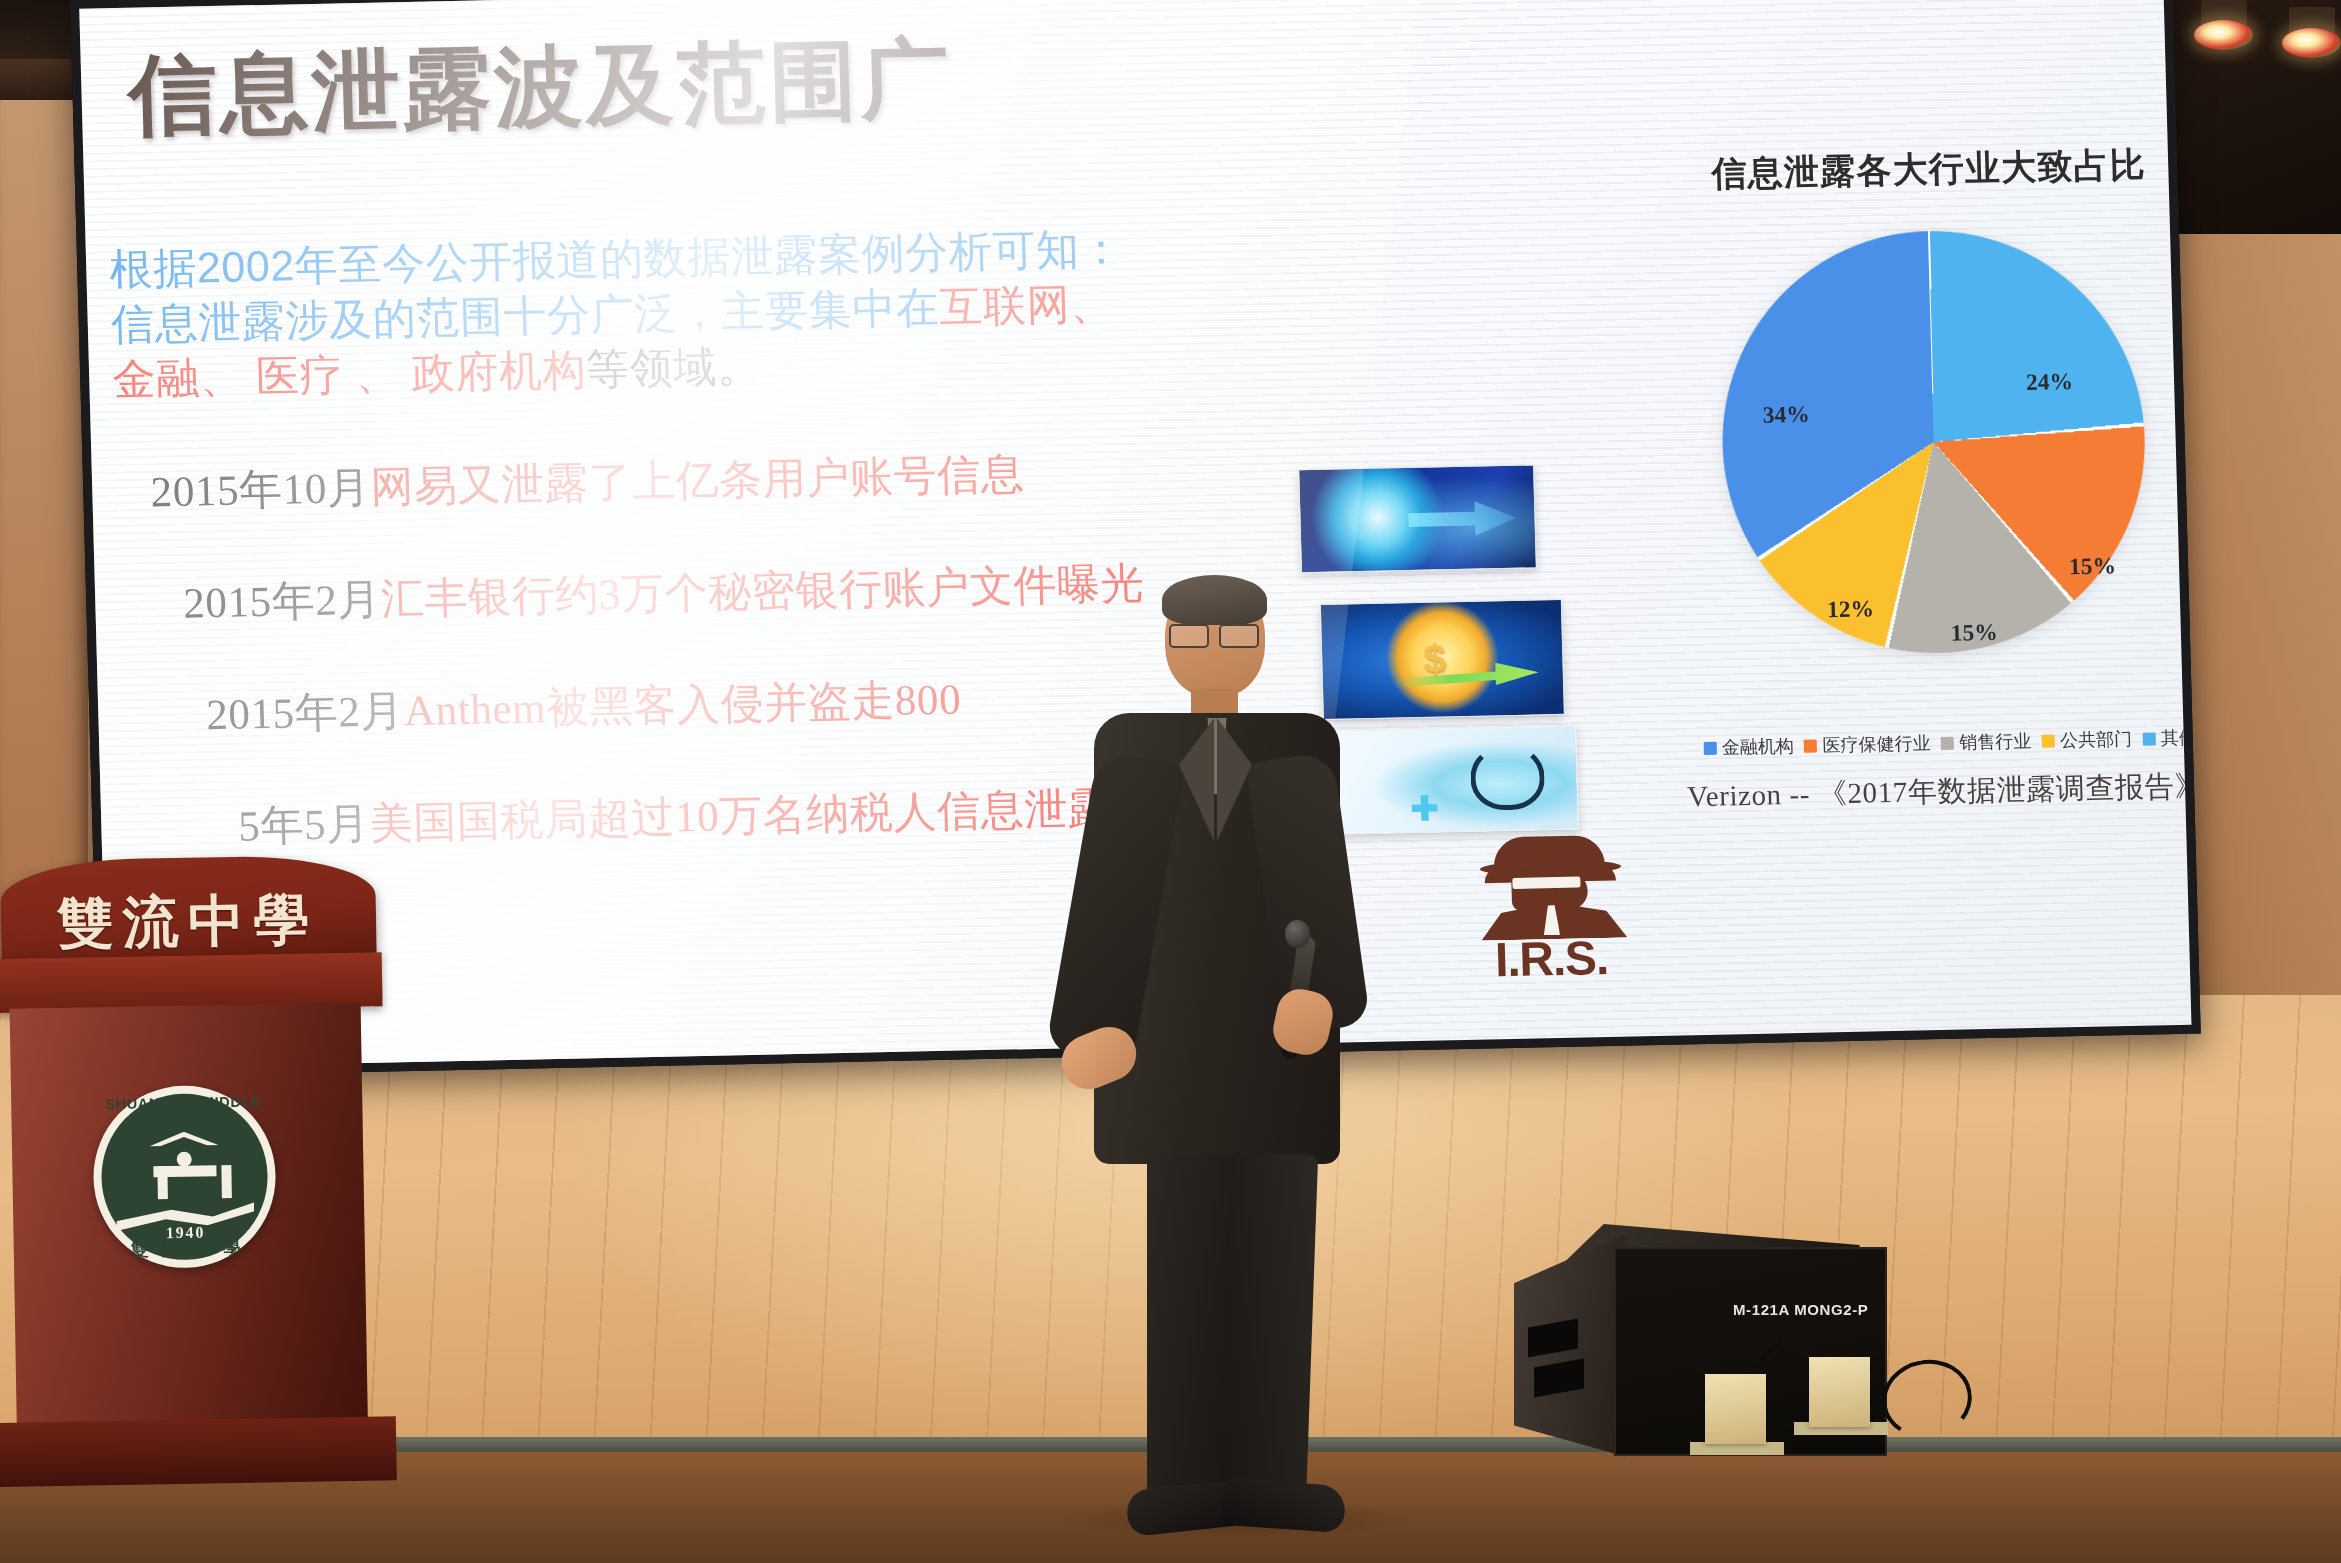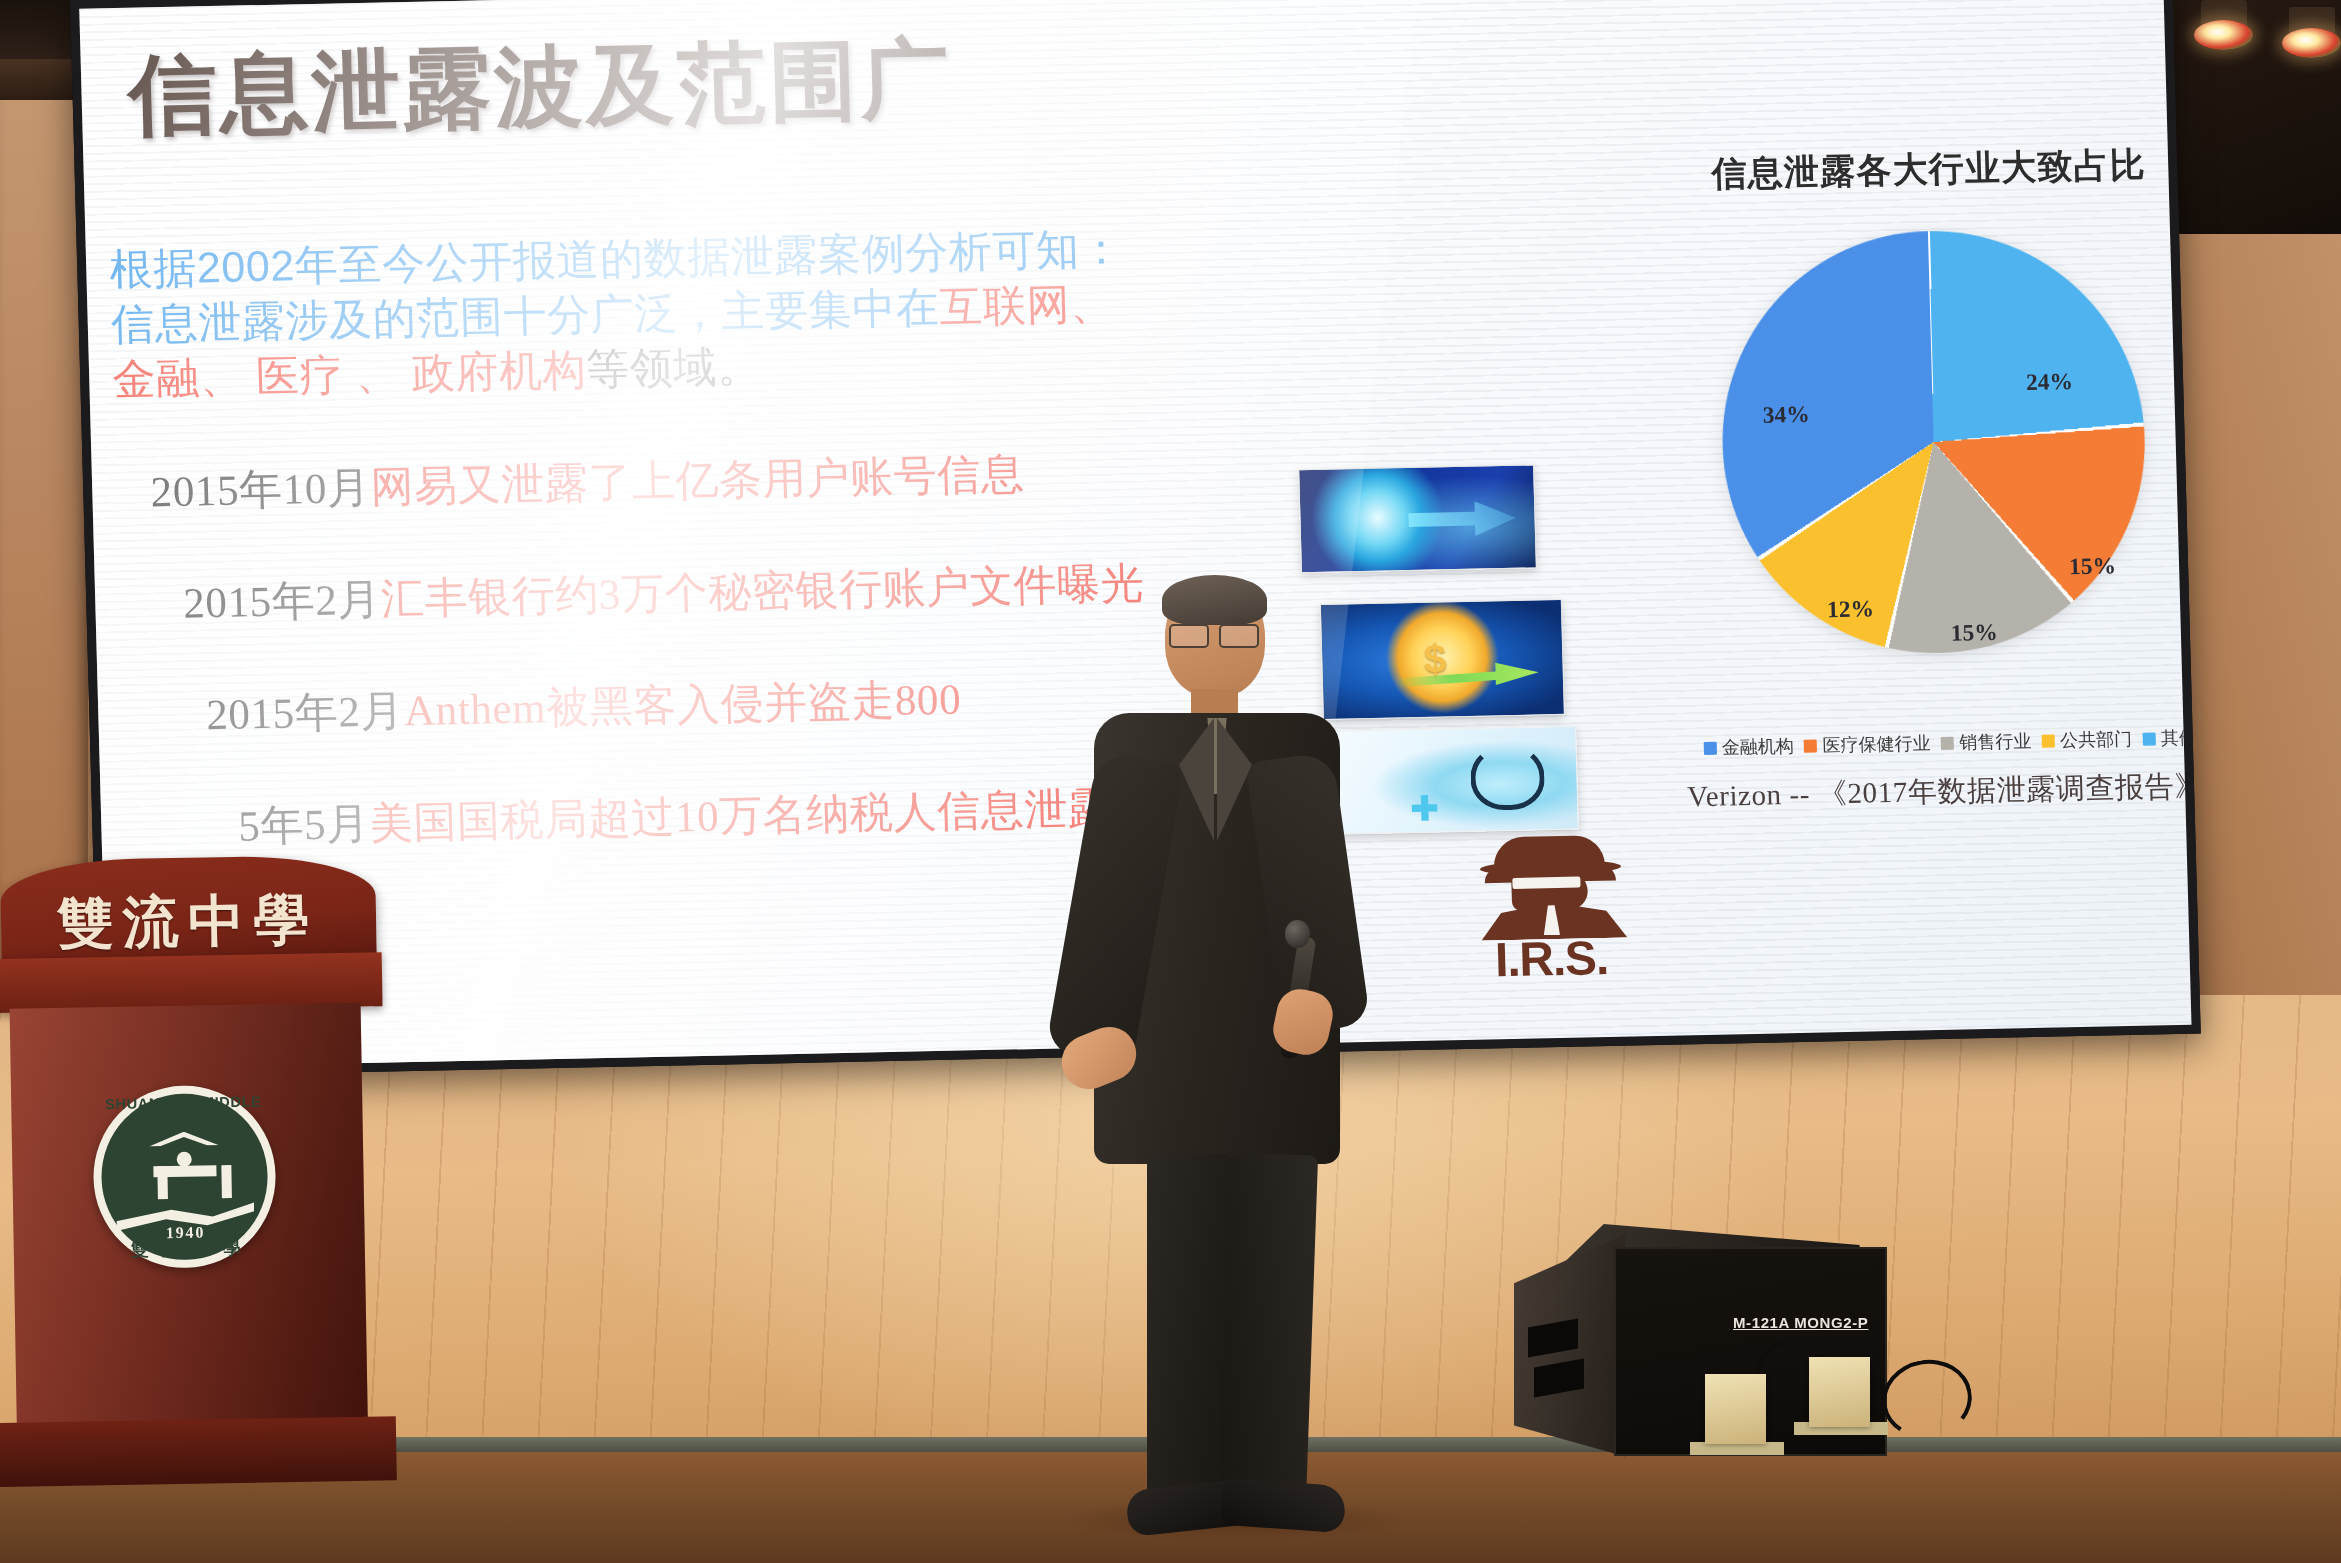--- a/index.html
+++ b/index.html
@@ -227,21 +227,21 @@
   #monitor{position:absolute;left:1514px;top:1224px;width:410px;height:246px;}
   .m-top{position:absolute;left:17.6px;top:0;width:328px;height:70px;
     background:linear-gradient(100deg,#3c352f,#1b1713);
     clip-path:polygon(22% 0,100% 30%,100% 100%,0 100%);}
   .m-face{position:absolute;left:100px;top:23.4px;width:269px;height:205px;
     background:linear-gradient(170deg,#17130f,#0c0a08);border:2.3px solid #2a241e;}
   .m-side{position:absolute;left:0;top:10.5px;width:111px;height:222px;
     background:linear-gradient(100deg,#463d35,#241e19);
     clip-path:polygon(0 22%,100% 0,100% 100%,0 86%);}
   .m-vent{position:absolute;width:50px;height:30px;background:#0b0908;transform:skewY(-10deg);}
-  .m-brand{position:absolute;left:117px;top:65px;font-size:15px;color:#e9e4dc;font-weight:700;letter-spacing:0.6px;text-decoration:underline;}
+  .m-brand{position:absolute;left:117px;top:52px;font-size:15px;color:#e9e4dc;font-weight:700;letter-spacing:0.6px;}
   .m-cable{position:absolute;left:138px;top:88px;width:105px;height:88px;
     border:4.1px solid #0f0d0b;border-radius:50%;border-top-color:transparent;transform:rotate(18deg);}
   .m-cable2{position:absolute;left:266px;top:111px;width:82px;height:70px;
     border:4.1px solid #0f0d0b;border-radius:50%;border-bottom-color:transparent;transform:rotate(-10deg);}
   .m-plate{position:absolute;width:61px;height:70px;background:linear-gradient(170deg,#f0e2b4,#cbb27a);
     box-shadow:0 2.3px 4.7px rgba(0,0,0,.35);}
   .m-plate-base{position:absolute;width:94px;height:13px;background:#c6b888;}
 
 </style>
 </head>

